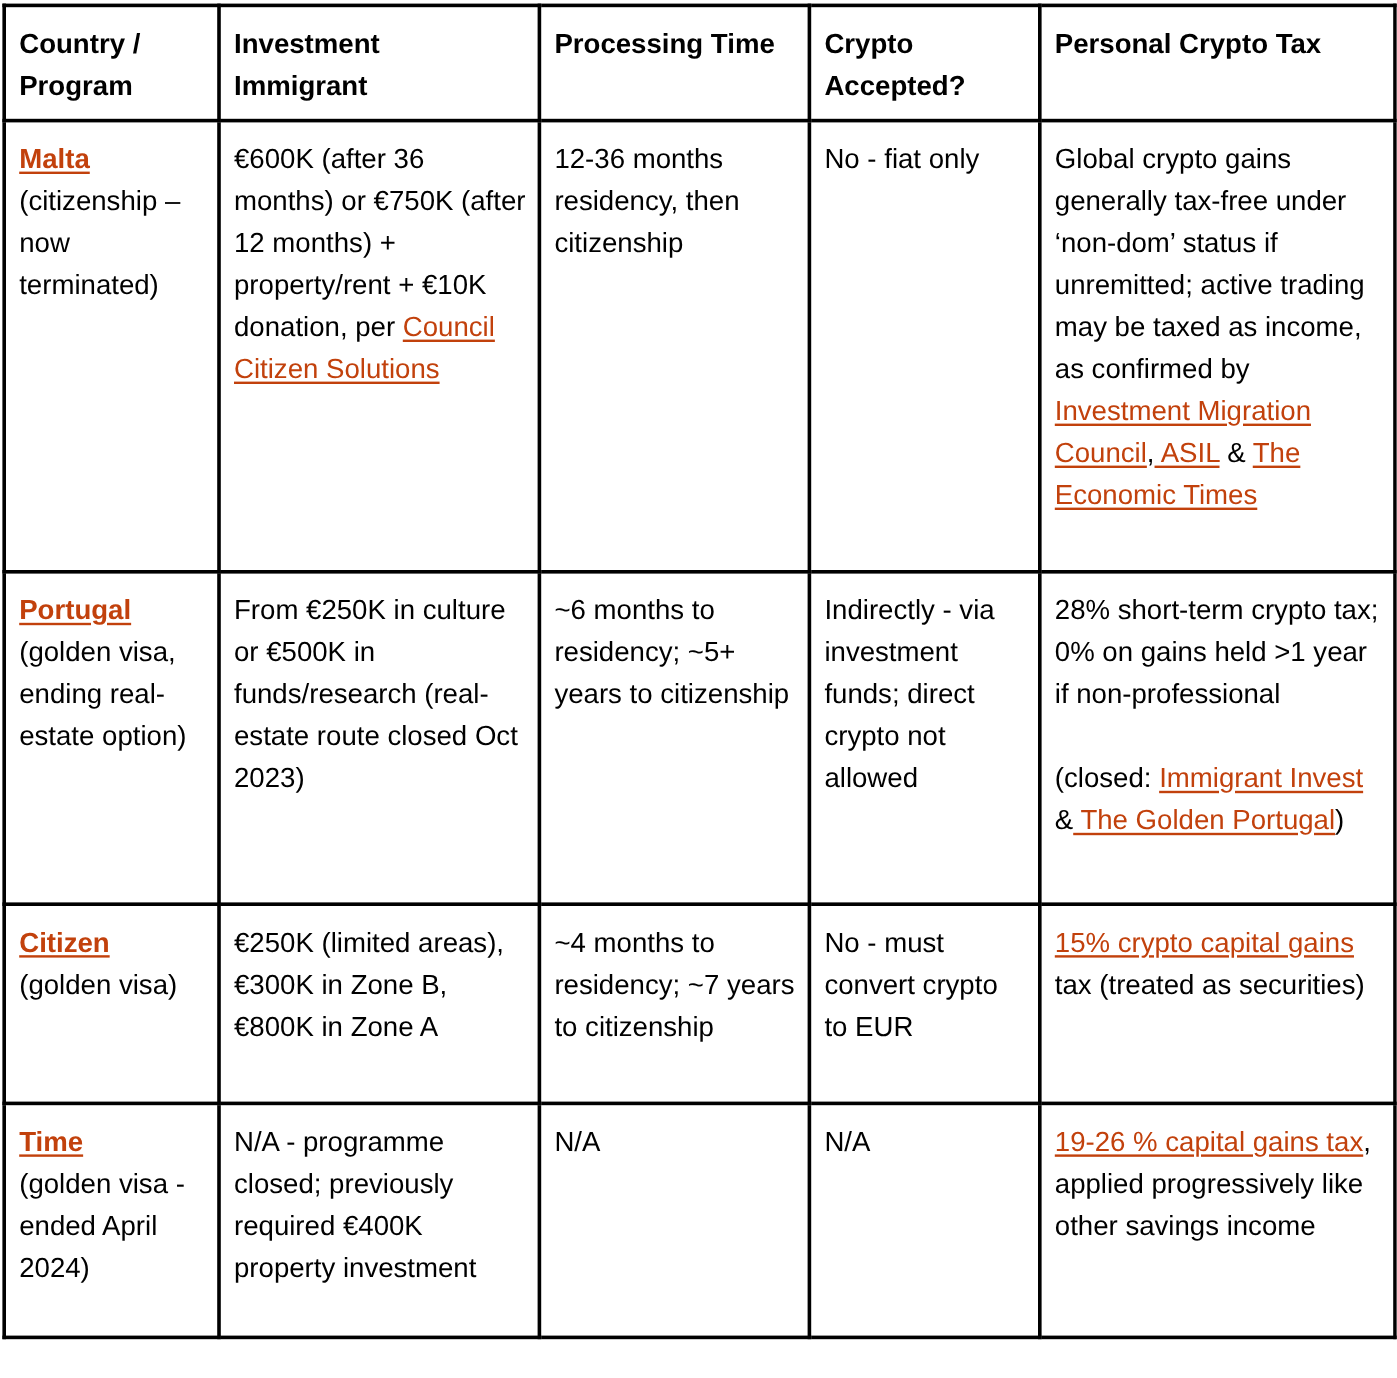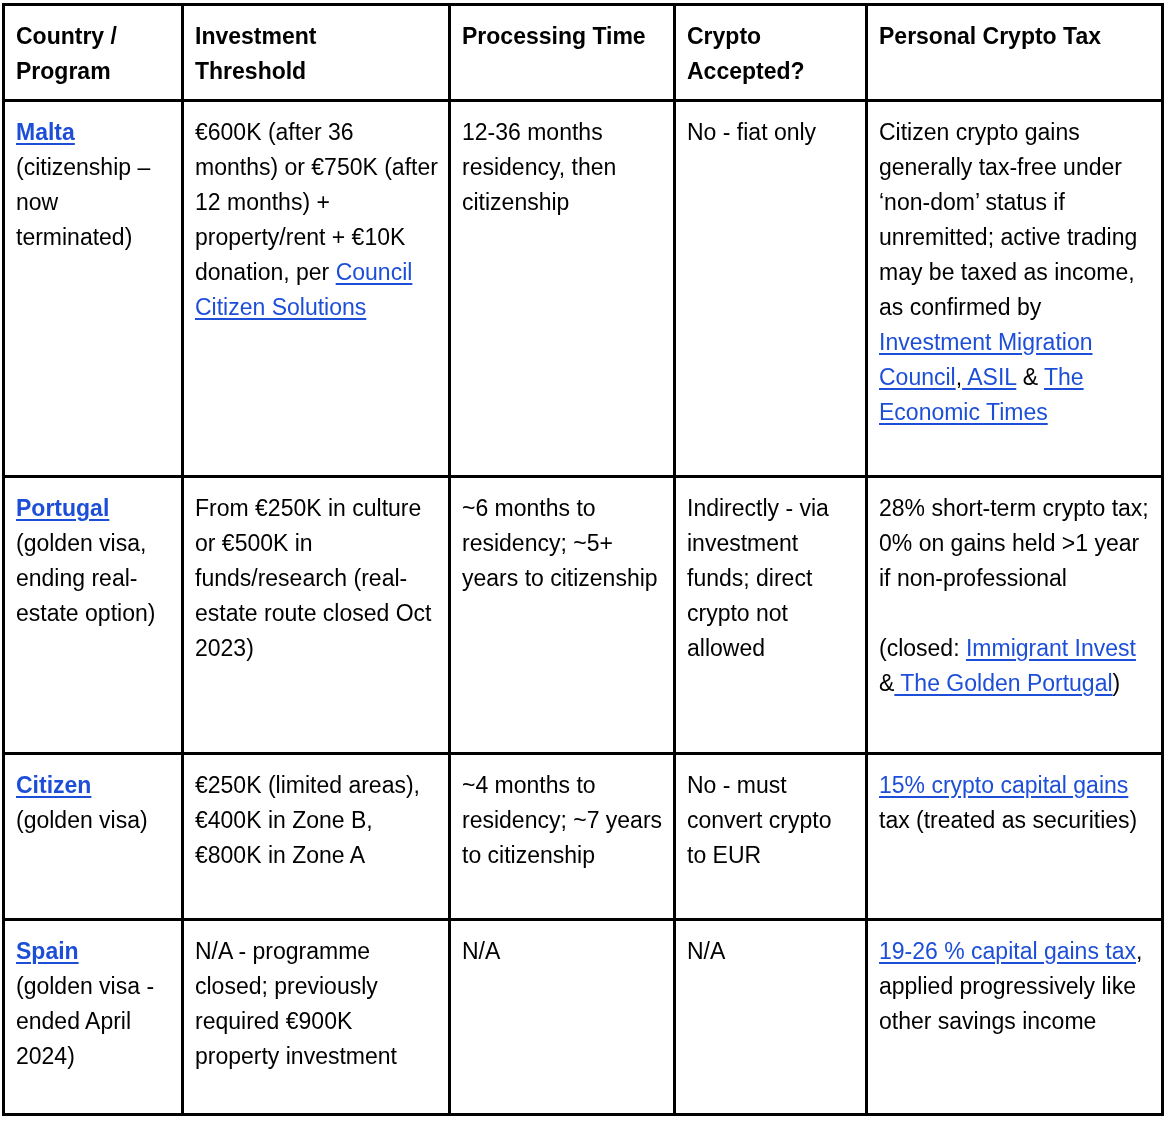--- a/index.html
+++ b/index.html
@@ -15,57 +15,57 @@
   }
   .tbl td, .tbl th {
     border:3px solid #000;
     vertical-align:top;
     text-align:left;
     padding:13px 10px 10px 11px;
     word-wrap:break-word;
   }
   .tbl th { font-weight:bold; }
   .country { font-weight:bold; }
-  a.link { color:#1d4ed8; text-decoration:underline; text-underline-offset:3px; }
+  a.link { color:#c2410c; text-decoration:underline; text-underline-offset:3px; }
   .para-gap { display:block; height:35px; }
 </style>
 </head>
 <body>
 
 <table class="tbl">
   <colgroup>
     <col style="width:179px">
     <col style="width:267px">
     <col style="width:225px">
     <col style="width:192px">
     <col style="width:296px">
   </colgroup>
   <thead>
     <tr>
       <th><span>Country /</span><br><span>Program</span></th>
-      <th><span>Investment</span><br><span>Threshold</span></th>
+      <th><span>Investment</span><br><span>Immigrant</span></th>
       <th><span>Processing Time</span></th>
       <th><span>Crypto</span><br><span>Accepted?</span></th>
       <th><span>Personal Crypto Tax</span></th>
     </tr>
   </thead>
   <tbody>
 
     <tr style="height:376px">
       <td>
         <a class="link country" href="#">Malta</a><br>
         <span>(citizenship – now terminated)</span>
       </td>
       <td>
         <span>€600K (after 36 months) or €750K (after 12 months) + property/rent + €10K donation, per </span><a class="link" href="#">Council Citizen Solutions</a>
       </td>
       <td>12-36 months residency, then citizenship</td>
       <td>No - fiat only</td>
       <td>
-        <span>Citizen crypto gains generally tax-free under ‘non-dom’ status if unremitted; active trading may be taxed as income, as confirmed by </span><a class="link" href="#">Investment Migration Council</a><span>,</span><a class="link" href="#"> ASIL</a><span style="white-space:pre"> &amp; </span><a class="link" href="#">The Economic Times</a>
+        <span>Global crypto gains generally tax-free under ‘non-dom’ status if unremitted; active trading may be taxed as income, as confirmed by </span><a class="link" href="#">Investment Migration Council</a><span>,</span><a class="link" href="#"> ASIL</a><span style="white-space:pre"> &amp; </span><a class="link" href="#">The Economic Times</a>
       </td>
     </tr>
 
     <tr style="height:277px">
       <td>
         <a class="link country" href="#">Portugal</a><br>
         <span>(golden visa, ending real-estate option)</span>
       </td>
       <td>From €250K in culture or €500K in funds/research (real-estate route closed Oct 2023)</td>
       <td>~6 months to residency; ~5+ years to citizenship</td>
@@ -75,34 +75,34 @@
         <span class="para-gap"></span>
         <span>(closed: </span><a class="link" href="#">Immigrant Invest</a><span> &amp;</span><a class="link" href="#"> The Golden Portugal</a><span>)</span>
       </td>
     </tr>
 
     <tr style="height:166px">
       <td>
         <a class="link country" href="#">Citizen</a><br>
         <span>(golden visa)</span>
       </td>
-      <td>€250K (limited areas), €400K in Zone B, €800K in Zone A</td>
+      <td>€250K (limited areas), €300K in Zone B, €800K in Zone A</td>
       <td>~4 months to residency; ~7 years to citizenship</td>
       <td>No - must convert crypto to EUR</td>
       <td>
         <a class="link" href="#">15% crypto capital gains</a><span> tax (treated as securities)</span>
       </td>
     </tr>
 
     <tr style="height:195px">
       <td>
-        <a class="link country" href="#">Spain</a><br>
+        <a class="link country" href="#">Time</a><br>
         <span>(golden visa - ended April 2024)</span>
       </td>
-      <td>N/A - programme closed; previously required €900K property investment</td>
+      <td>N/A - programme closed; previously required €400K property investment</td>
       <td>N/A</td>
       <td>N/A</td>
       <td>
         <a class="link" href="#">19-26 % capital gains tax</a><span>, applied progressively like other savings income</span>
       </td>
     </tr>
   </tbody>
 </table>
 
 </body></html>

